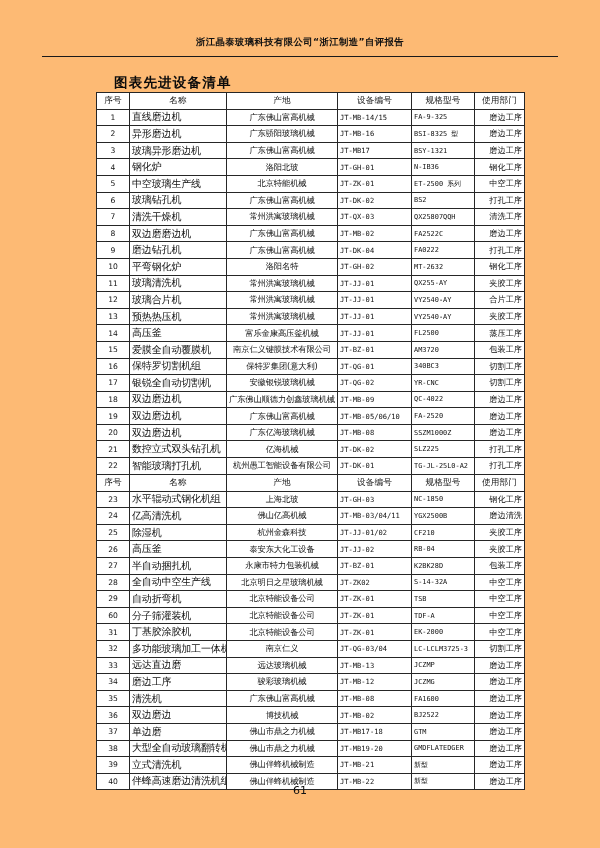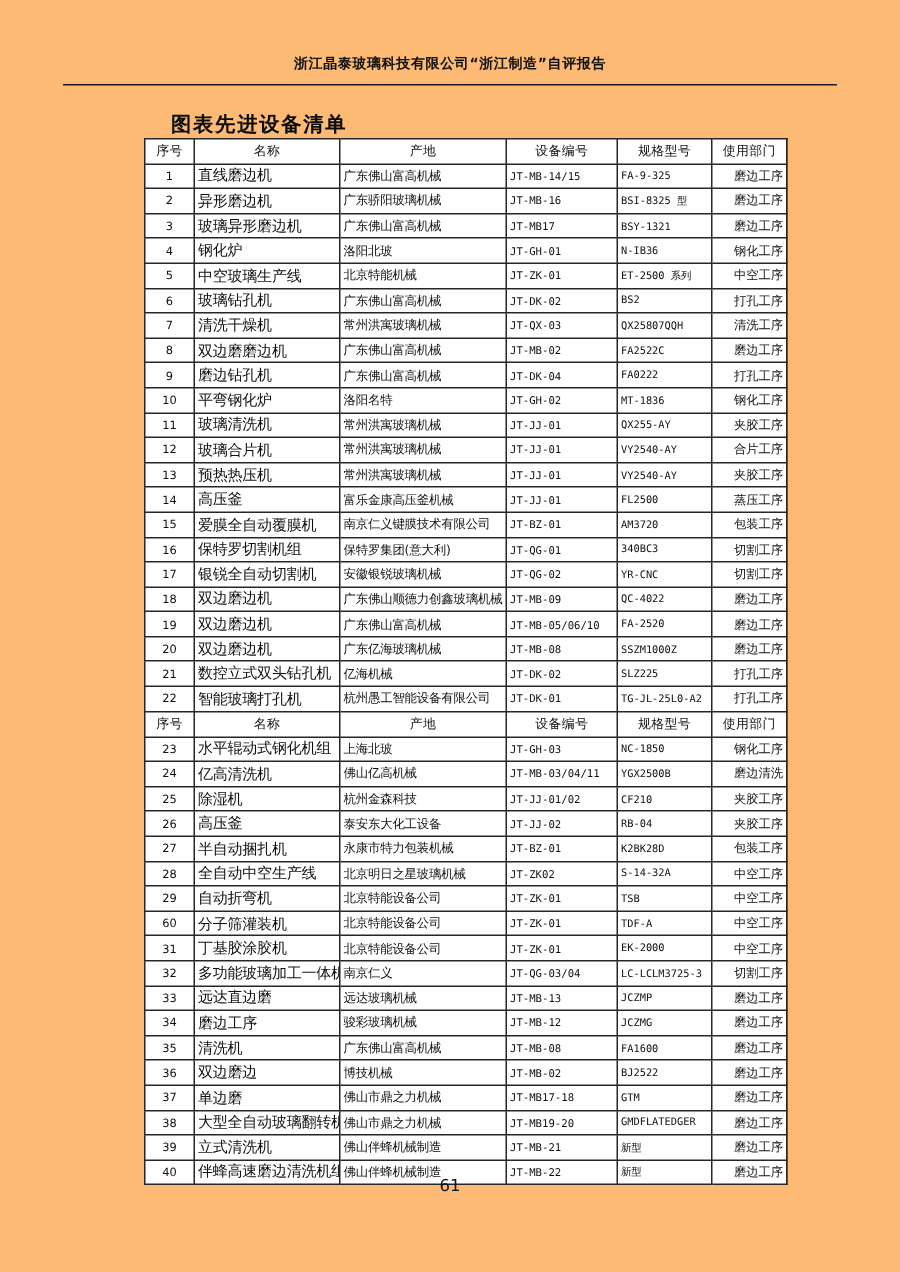--- a/index.html
+++ b/index.html
@@ -80,21 +80,21 @@
     white-space: nowrap;
   }
   table.eq thead th {
     text-align: center;
     font-weight: normal;
     font-size: 8.6px;
     letter-spacing: 0.2px;
   }
   td.no   { text-align: center; font-size: 7.6px; }
   td.name { text-align: left;   font-size: 10px; padding-left: 4px; }
-  td.orig { text-align: left;   font-size: 8.3px; padding-left: 4px; }
+  td.orig { text-align: center;   font-size: 8.3px; padding-left: 4px; }
   td.code { text-align: left;   font-size: 7.1px; padding-left: 4px; font-family: "DejaVu Sans Mono", monospace; }
   td.spec { text-align: left;   font-size: 6.9px; padding-left: 3px; font-family: "DejaVu Sans Mono", monospace; }
   td.dept { text-align: right; font-size: 8.2px; }
   td.rem  { text-align: center; font-size: 7.6px; }
   
   td.name, td.orig { letter-spacing: -0.15px; }
   
   .page-number {
     position: absolute;
     left: 0;
@@ -218,21 +218,21 @@
               <td class="code">JT-DK-04</td>
               <td class="spec">FA0222</td>
               <td class="dept">打孔工序</td>
               <td class="rem">1 台</td>
             </tr>
             <tr>
               <td class="no">10</td>
               <td class="name">平弯钢化炉</td>
               <td class="orig">洛阳名特</td>
               <td class="code">JT-GH-02</td>
-              <td class="spec">MT-1836</td>
+              <td class="spec">MT-2632</td>
               <td class="dept">钢化工序</td>
               <td class="rem">1 台</td>
             </tr>
             <tr>
               <td class="no">11</td>
               <td class="name">玻璃清洗机</td>
               <td class="orig">常州洪寓玻璃机械</td>
               <td class="code">JT-JJ-01</td>
               <td class="spec">QX255-AY</td>
               <td class="dept">夹胶工序</td>

